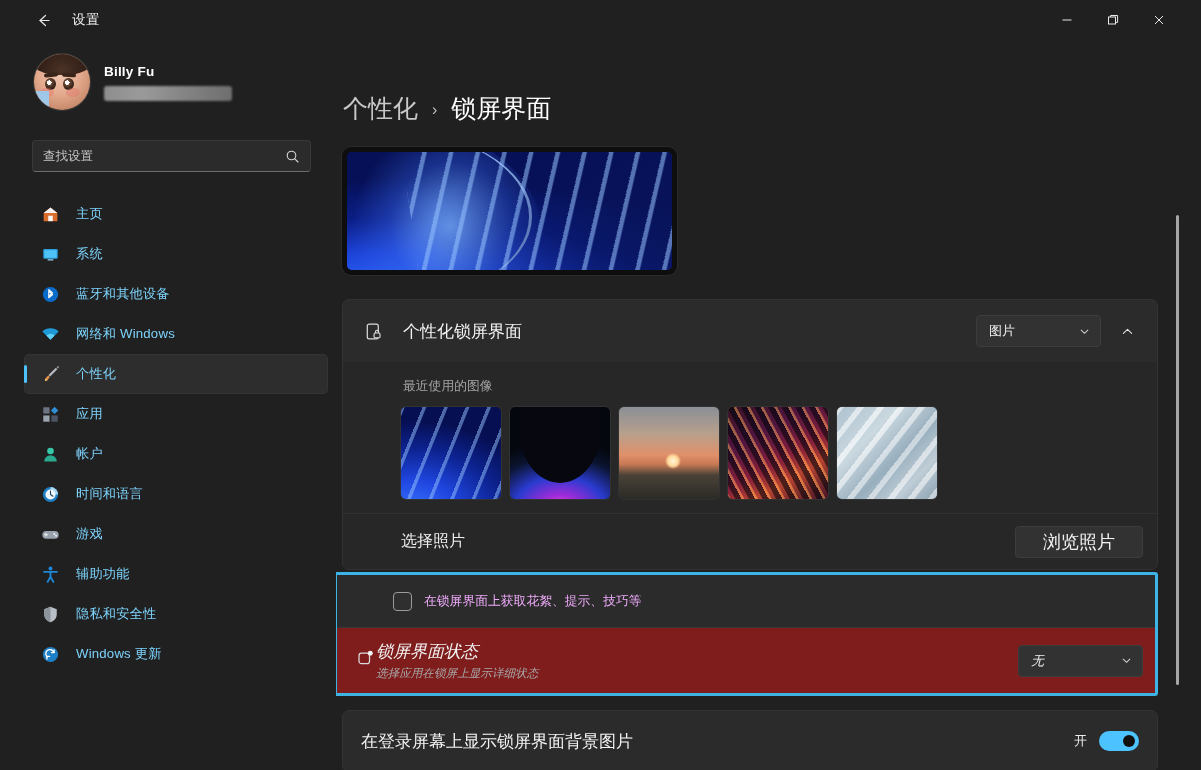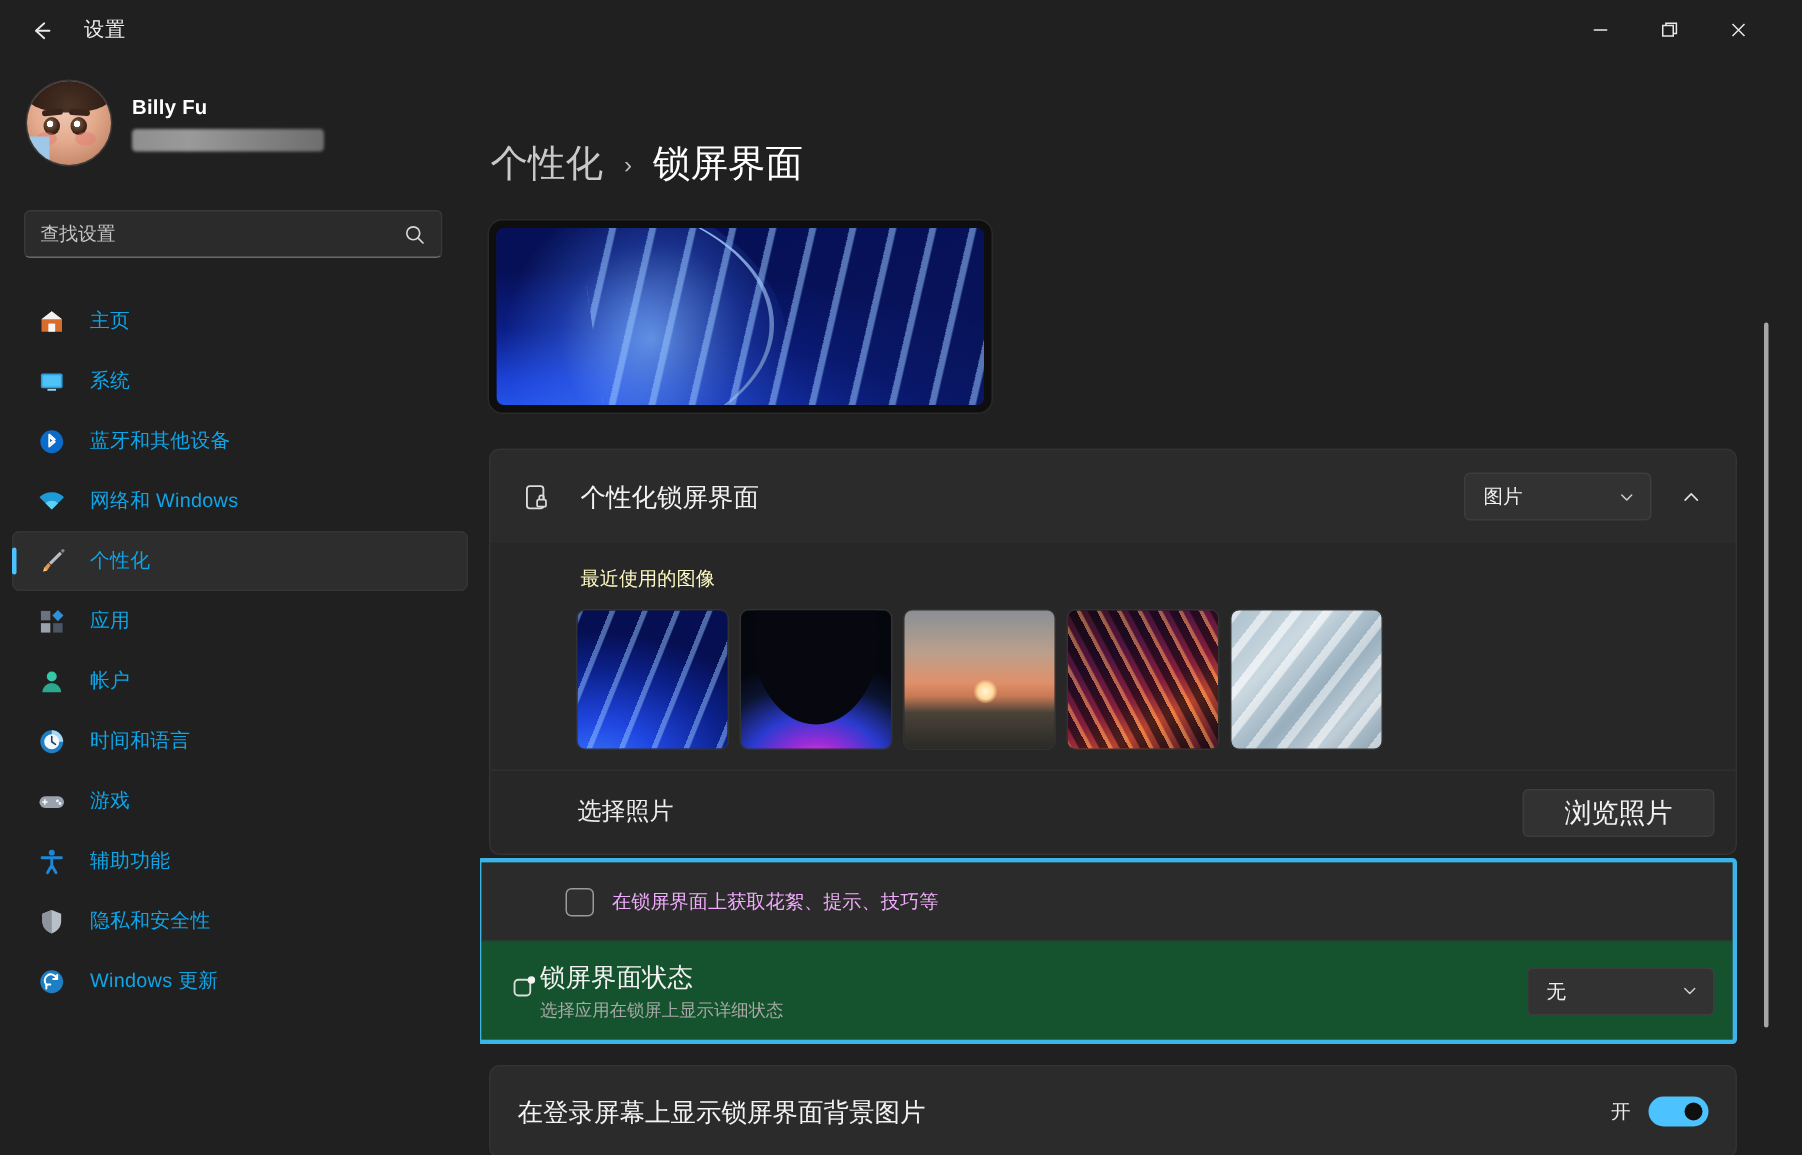--- a/index.html
+++ b/index.html
@@ -3,21 +3,21 @@
 <meta charset="utf-8">
 <style>
   * { box-sizing: border-box; margin: 0; padding: 0; }
   html, body {
     width: 1201px; height: 770px;
     background: #202020;
     font-family: "Liberation Sans", "DejaVu Sans", sans-serif;
     overflow: hidden;
     color: #ffffff;
   }
-  .window { position: relative; width: 1182px; height: 770px; background: #202020; display: flex; flex-direction: column; }
+  .window { position: relative; width: 1182px; height: 770px; background: #202020; display: flex; flex-direction: column; padding-left: 16px; }
 
   
   .titlebar { height: 40px; display: flex; align-items: center; flex: 0 0 40px; position: relative; background: #202020; }
   .back-btn {
     width: 34px; height: 30px; margin-left: 10px;
     display: flex; align-items: center; justify-content: center;
     border-radius: 4px; color: #e6e6e6;
   }
   .back-btn svg { display: block; }
   .titlebar-title { font-size: 13.5px; color: #f0f0f0; margin-left: 12px; letter-spacing: .5px; }
@@ -71,21 +71,21 @@
   .search-box input::placeholder { color: #c5c5c5; }
   .search-icon { color: #d8d8d8; display: flex; align-items: center; }
 
   .nav { margin-top: 22px; padding: 0 8px; }
   .nav-item {
     height: 40px; display: flex; align-items: center; border-radius: 5px;
     padding-left: 16px; position: relative; margin-bottom: 0px;
   }
   .nav-item .ico { width: 20px; height: 20px; flex: 0 0 20px; display: flex; align-items: center; justify-content: center; margin-right: 16px; }
   .nav-item .ico svg { display: block; }
-  .nav-label { font-size: 13.2px; color: #0ea5e9; letter-spacing: .2px; }
+  .nav-label { font-size: 13.2px; color: #7dd3fc; letter-spacing: .2px; }
   .nav-item.active { background: #2d2d2d; box-shadow: inset 0 0 0 1px #343434; }
   .nav-item.active::before {
     content: ""; position: absolute; left: 0px; top: 11px; width: 3px; height: 18px;
     background: #4cc2ff; border-radius: 2px;
   }
 
   
   .content { flex: 1; position: relative; overflow: hidden; background: #202020; }
   .content-inner { position: absolute; left: 0; top: 0; right: 0; }
   .breadcrumb { display: flex; align-items: baseline; padding: 52px 0 0 0; margin-left: 7px; }
@@ -138,21 +138,21 @@
 
   .dropdown {
     height: 32px; min-width: 125px; background: #323232; border: 1px solid #3d3d3d;
     border-radius: 4px; display: flex; align-items: center; justify-content: space-between;
     padding: 0 10px 0 12px; color: #f0f0f0; font-size: 13px;
   }
   .dropdown .chev { color: #cfcfcf; display: flex; }
   .expander { width: 32px; height: 32px; display: flex; align-items: center; justify-content: center; color: #e0e0e0; margin-left: 10px; }
 
   .subsection { background: #272727; padding: 0 0 14px 0; }
-  .recent-title { font-size: 12.8px; color: #fef9c3; padding: 16px 0 0 60px; }
+  .recent-title { font-size: 12.8px; color: #a3a3a3; padding: 16px 0 0 60px; }
   .thumbs { display: flex; gap: 9px; padding: 12px 0 0 58px; }
   .thumb { width: 100px; height: 92px; border-radius: 5px; overflow: hidden; position: relative; box-shadow: 0 0 0 1px rgba(255,255,255,.05); }
   .th-1 { background: radial-gradient(ellipse 130% 100% at 10% 115%, #3b79ff 0%, #1f46e0 35%, #0c228f 70%, #060f52 100%); }
   .th-1::after { content:""; position:absolute; inset:0;
      background: repeating-linear-gradient(112deg, rgba(150,195,255,.5) 0 3px, rgba(0,0,0,0) 4px 20px); }
   .th-2 { background: radial-gradient(ellipse 95% 75% at 50% 112%, #ff4fd8 0%, #9b2bd8 22%, #2a3bd0 48%, #0b1430 78%, #05070f 100%); }
   .th-2::after { content:""; position:absolute; left:8%; top:-42%; width:84%; height:125%; border-radius:50%; background:#07080f; }
   .th-3 { background: linear-gradient(#8a8f96 0%, #b9a08c 30%, #e0906a 52%, #c97a55 62%, #4a4238 74%, #2b2a26 100%); }
   .th-3::after { content:""; position:absolute; left:46%; top:50%; width:16px; height:16px; border-radius:50%;
      background: radial-gradient(circle, #fff7d8 0%, #ffd99a 45%, rgba(255,200,120,0) 72%); }
@@ -175,21 +175,21 @@
   .highlight-block { margin: 2px 6px 0 -2px; position: relative; }
   .highlight-frame {
     border: 3px solid #3cb4e5; border-radius: 3px; overflow: hidden; background: #2b2b2b;
   }
   .check-row { display: flex; align-items: center; height: 52px; padding-left: 56px; background: #2b2b2b; }
   .checkbox {
     width: 19px; height: 19px; border: 1.5px solid #9b9b9b; border-radius: 4px;
     background: #2f2f2f; margin-right: 12px; flex: 0 0 19px;
   }
   .check-label { font-size: 12.8px; color: #f0abfc; }
-  .status-row { display: flex; align-items: center; min-height: 66px; padding: 0 12px 0 18px; background: #14532d; border-top: 1px solid #383838; }
+  .status-row { display: flex; align-items: center; min-height: 66px; padding: 0 12px 0 18px; background: #7f1d1d; border-top: 1px solid #383838; font-style: italic; }
 
   .login-row {
     margin: 14px 6px 0 6px; background: #2b2b2b; border: 1px solid #333333; border-radius: 7px;
     display: flex; align-items: center; height: 62px; padding: 0 18px 0 18px;
   }
   .toggle-state { font-size: 13px; color: #ededed; margin-right: 12px; }
   .toggle {
     width: 40px; height: 20px; border-radius: 11px; background: #4cc2ff; position: relative; flex: 0 0 40px;
   }
   .toggle .knob { position: absolute; right: 4px; top: 4px; width: 12px; height: 12px; border-radius: 50%; background: #12100e; }

